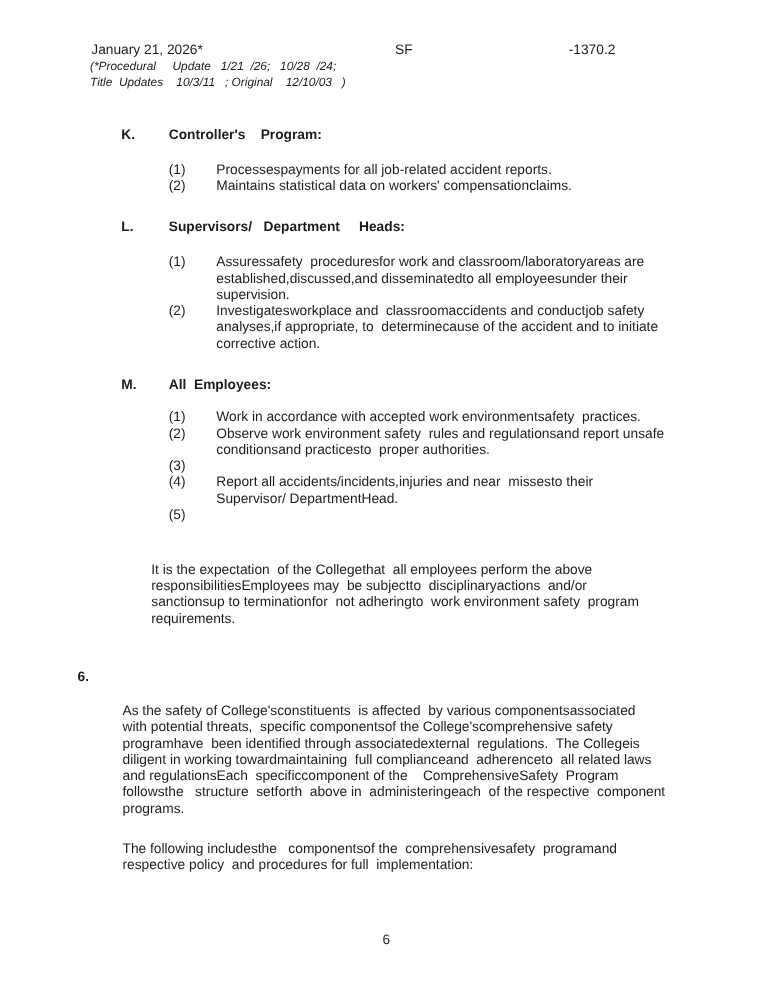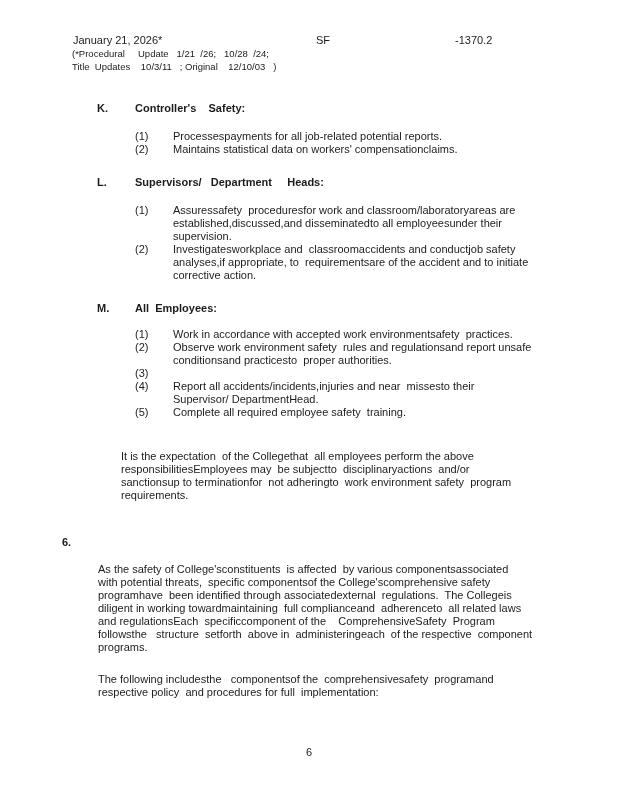--- a/index.html
+++ b/index.html
@@ -16,20 +16,21 @@
   }
   .abs { position: absolute; }
   .pre { white-space: pre; }
   .sec-head { display: flex; font-weight: bold; }
   .sec-letter { width: 38px; flex: none; }
   .sec6-letter { width: 35px; flex: none; }
   .item { display: flex; }
   .item-num { width: 38px; flex: none; }
   .item-text { flex: none; }
   .rev {
+    font-style: italic;
     font-size: 9.5px;
     line-height: 13px;
   }
   .pagenum {
     left: 0; right: 0;
     text-align: center;
   }
 </style>
 </head>
 <body>
@@ -38,26 +39,26 @@
 
   <div class="abs" style="left:73px; top:34px;">January 21, 2026*</div>
   <div class="abs" style="left:316px; top:34px;text-align:center;">SF</div>
   <div class="abs" style="left:455px; top:34px;text-align:right;">-1370.2</div>
 
   <div class="abs rev pre" style="left:72px; top:47px;">(*Procedural     Update   1/21  /26;   10/28  /24;
 Title  Updates    10/3/11   ; Original    12/10/03   )</div>
 
   <div class="abs sec-head" style="left:97px; top:102px;">
     <span class="sec-letter">K.</span>
-    <span class="pre">Controller's    Safety:</span>
+    <span class="pre">Controller's    Program:</span>
   </div>
   <div class="abs" style="left:135px; top:130px;">
     <div class="item">
       <span class="item-num">(1)</span>
-      <span class="item-text pre">Processespayments for all job-related potential reports.</span>
+      <span class="item-text pre">Processespayments for all job-related accident reports.</span>
     </div>
     <div class="item">
       <span class="item-num">(2)</span>
       <span class="item-text pre">Maintains statistical data on workers' compensationclaims.</span>
     </div>
   </div>
 
   <div class="abs sec-head" style="left:97px; top:176px;">
     <span class="sec-letter">L.</span>
     <span class="pre">Supervisors/   Department     Heads:</span>
@@ -65,21 +66,21 @@
   <div class="abs" style="left:135px; top:204px;">
     <div class="item">
       <span class="item-num">(1)</span>
       <span class="item-text pre">Assuressafety  proceduresfor work and classroom/laboratoryareas are
 established,discussed,and disseminatedto all employeesunder their
 supervision.</span>
     </div>
     <div class="item">
       <span class="item-num">(2)</span>
       <span class="item-text pre">Investigatesworkplace and  classroomaccidents and conductjob safety
-analyses,if appropriate, to  requirementsare of the accident and to initiate
+analyses,if appropriate, to  determinecause of the accident and to initiate
 corrective action.</span>
     </div>
   </div>
 
   <div class="abs sec-head" style="left:97px; top:302px;">
     <span class="sec-letter">M.</span>
     <span class="pre">All  Employees:</span>
   </div>
   <div class="abs" style="left:135px; top:328px;">
     <div class="item">
@@ -94,21 +95,20 @@
     <div class="item">
       <span class="item-num">(3)</span>
     </div>
     <div class="item">
       <span class="item-num">(4)</span>
       <span class="item-text pre">Report all accidents/incidents,injuries and near  missesto their
 Supervisor/ DepartmentHead.</span>
     </div>
     <div class="item">
       <span class="item-num">(5)</span>
-      <span class="item-text pre">Complete all required employee safety  training.</span>
     </div>
   </div>
 
   <div class="abs pre" style="left:121px; top:450px;">It is the expectation  of the Collegethat  all employees perform the above
 responsibilitiesEmployees may  be subjectto  disciplinaryactions  and/or
 sanctionsup to terminationfor  not adheringto  work environment safety  program
 requirements.</div>
 
   <div class="abs sec-head" style="left:62px; top:536px;">
     <span class="sec6-letter">6.</span>

